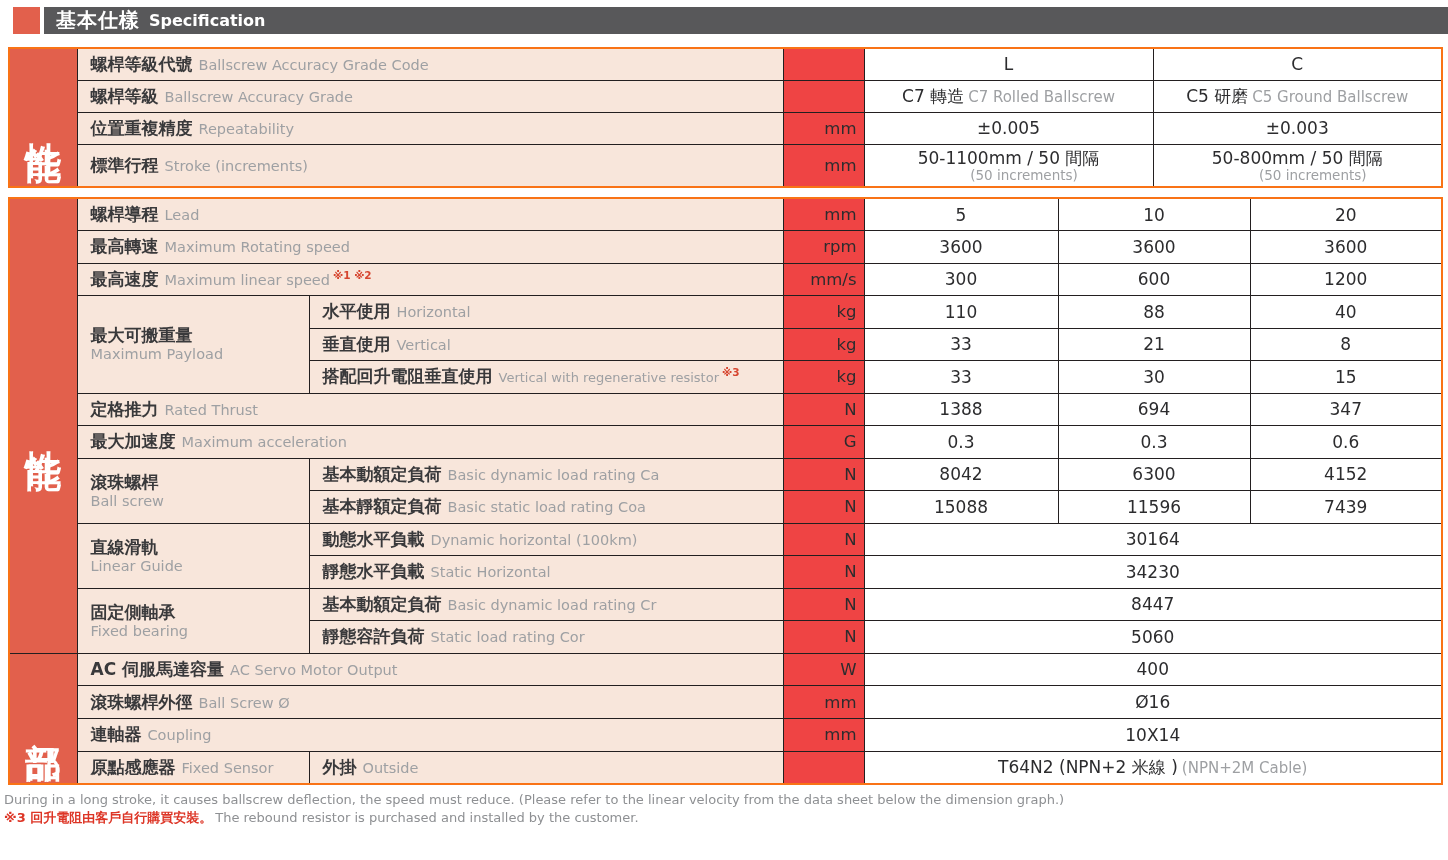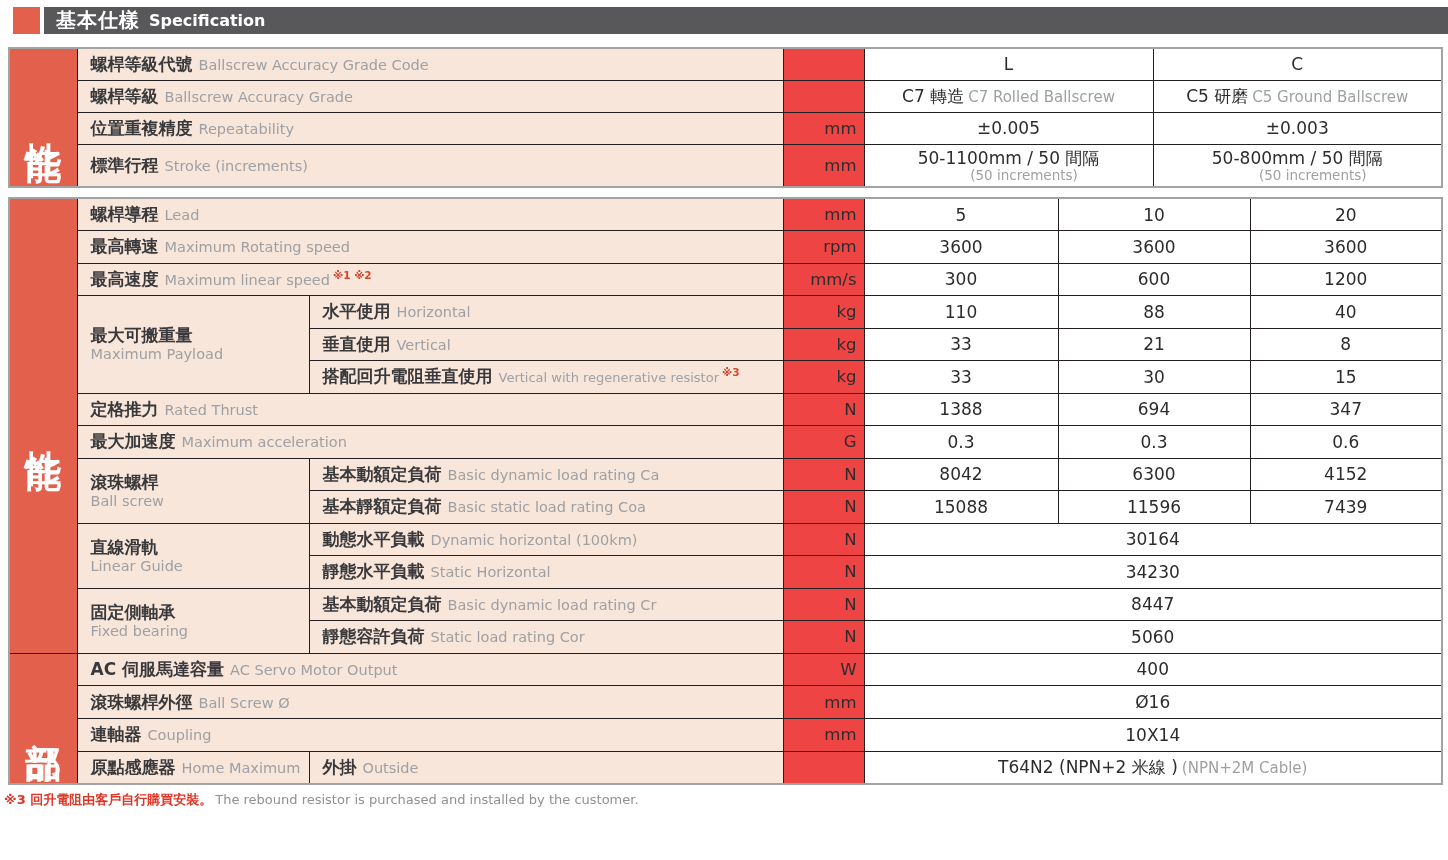--- a/index.html
+++ b/index.html
@@ -14,21 +14,21 @@
        align-items:center;padding-left:12px;}
   .bar .tz{font-size:20px;font-weight:bold;letter-spacing:1px;}
   .bar .te{font-size:16px;font-weight:bold;margin-left:9px;}
 
   
   table.spec{position:absolute;left:8px;border-collapse:collapse;table-layout:fixed;
              width:1433px;}
   .t1{top:47px;}
   .t2{top:197px;}
   table.spec td{border:1.5px solid #231F20;overflow:hidden;white-space:nowrap;}
-  table.spec{border:2px solid #a3a3a3;}
+  table.spec{border:2px solid #f97316;}
 
   td.side{background:#E2604C;text-align:center;vertical-align:middle;}
   .vert{writing-mode:vertical-rl;text-orientation:upright;margin:0 auto;
         color:#ffffff;font-size:36px;font-weight:bold;line-height:1;letter-spacing:4px;}
 
   td.lbl,td.sublbl,td.grp{background:#F8E6DB;padding-left:13px;vertical-align:middle;}
   td.unit{background:#ef4444;text-align:right;padding-right:7px;vertical-align:middle;
           font-size:16.5px;color:#2C2C2E;}
   td.val{background:#ffffff;text-align:center;vertical-align:middle;
          font-size:17px;color:#2C2C2E;}
@@ -251,25 +251,26 @@
       <td class="lbl" colspan="2"><span class="zh">滾珠螺桿外徑</span><span class="en">Ball Screw Ø</span></td>
       <td class="unit">mm</td>
       <td class="val" colspan="3">Ø16</td>
     </tr>
     <tr class="p3">
       <td class="lbl" colspan="2"><span class="zh">連軸器</span><span class="en">Coupling</span></td>
       <td class="unit">mm</td>
       <td class="val" colspan="3">10X14</td>
     </tr>
     <tr class="p3">
-      <td class="lbl"><span class="zh">原點感應器</span><span class="en">Home Maximum</span></td>
+      <td class="lbl"><span class="zh">原點感應器</span><span class="en">Fixed Sensor</span></td>
       <td class="sublbl"><span class="zh">外掛</span><span class="en">Outside</span></td>
       <td class="unit"></td>
       <td class="val" colspan="3"><span style="font-size:17px;color:#2C2C2E;">T64N2 (NPN+2 米線 )</span><span class="vgray">(NPN+2M Cable)</span></td>
     </tr>
   </tbody>
     </table>
 
   <div class="footnotes">
+    <div><span class="fn-gray" style="margin-left:0;">During in a long stroke, it causes ballscrew deflection, the speed must reduce. (Please refer to the linear velocity from the data sheet below the dimension graph.)</span></div>
     <div><span class="fn-red">※3 回升電阻由客戶自行購買安裝。</span><span class="fn-gray">The rebound resistor is purchased and installed by the customer.</span></div>
   </div>
 
 </div>
 
 </body></html>

